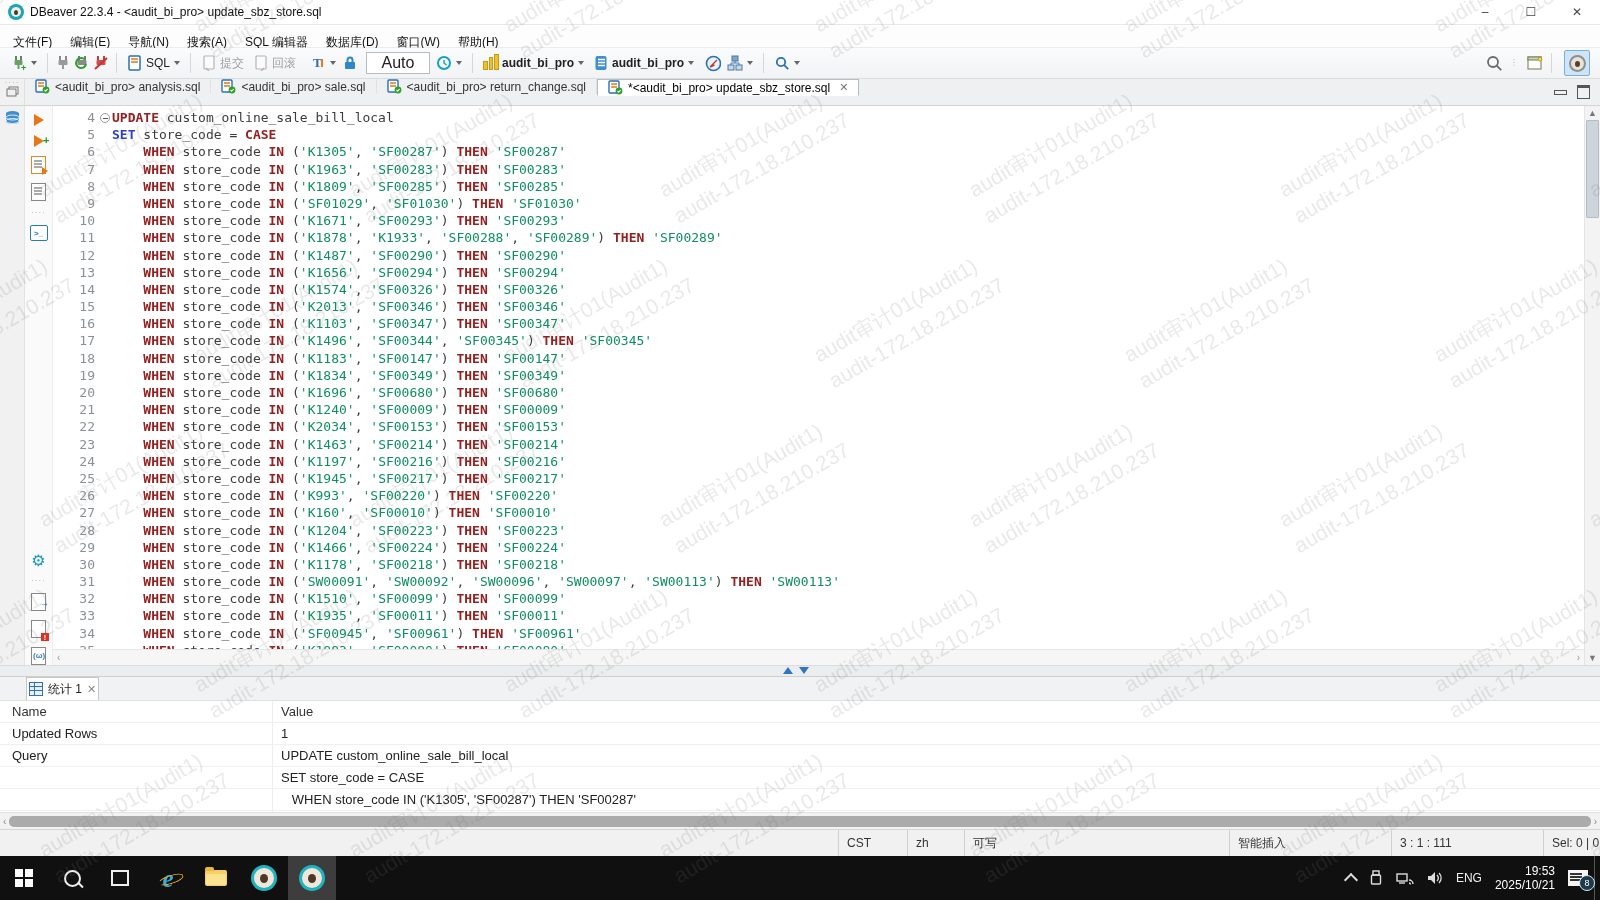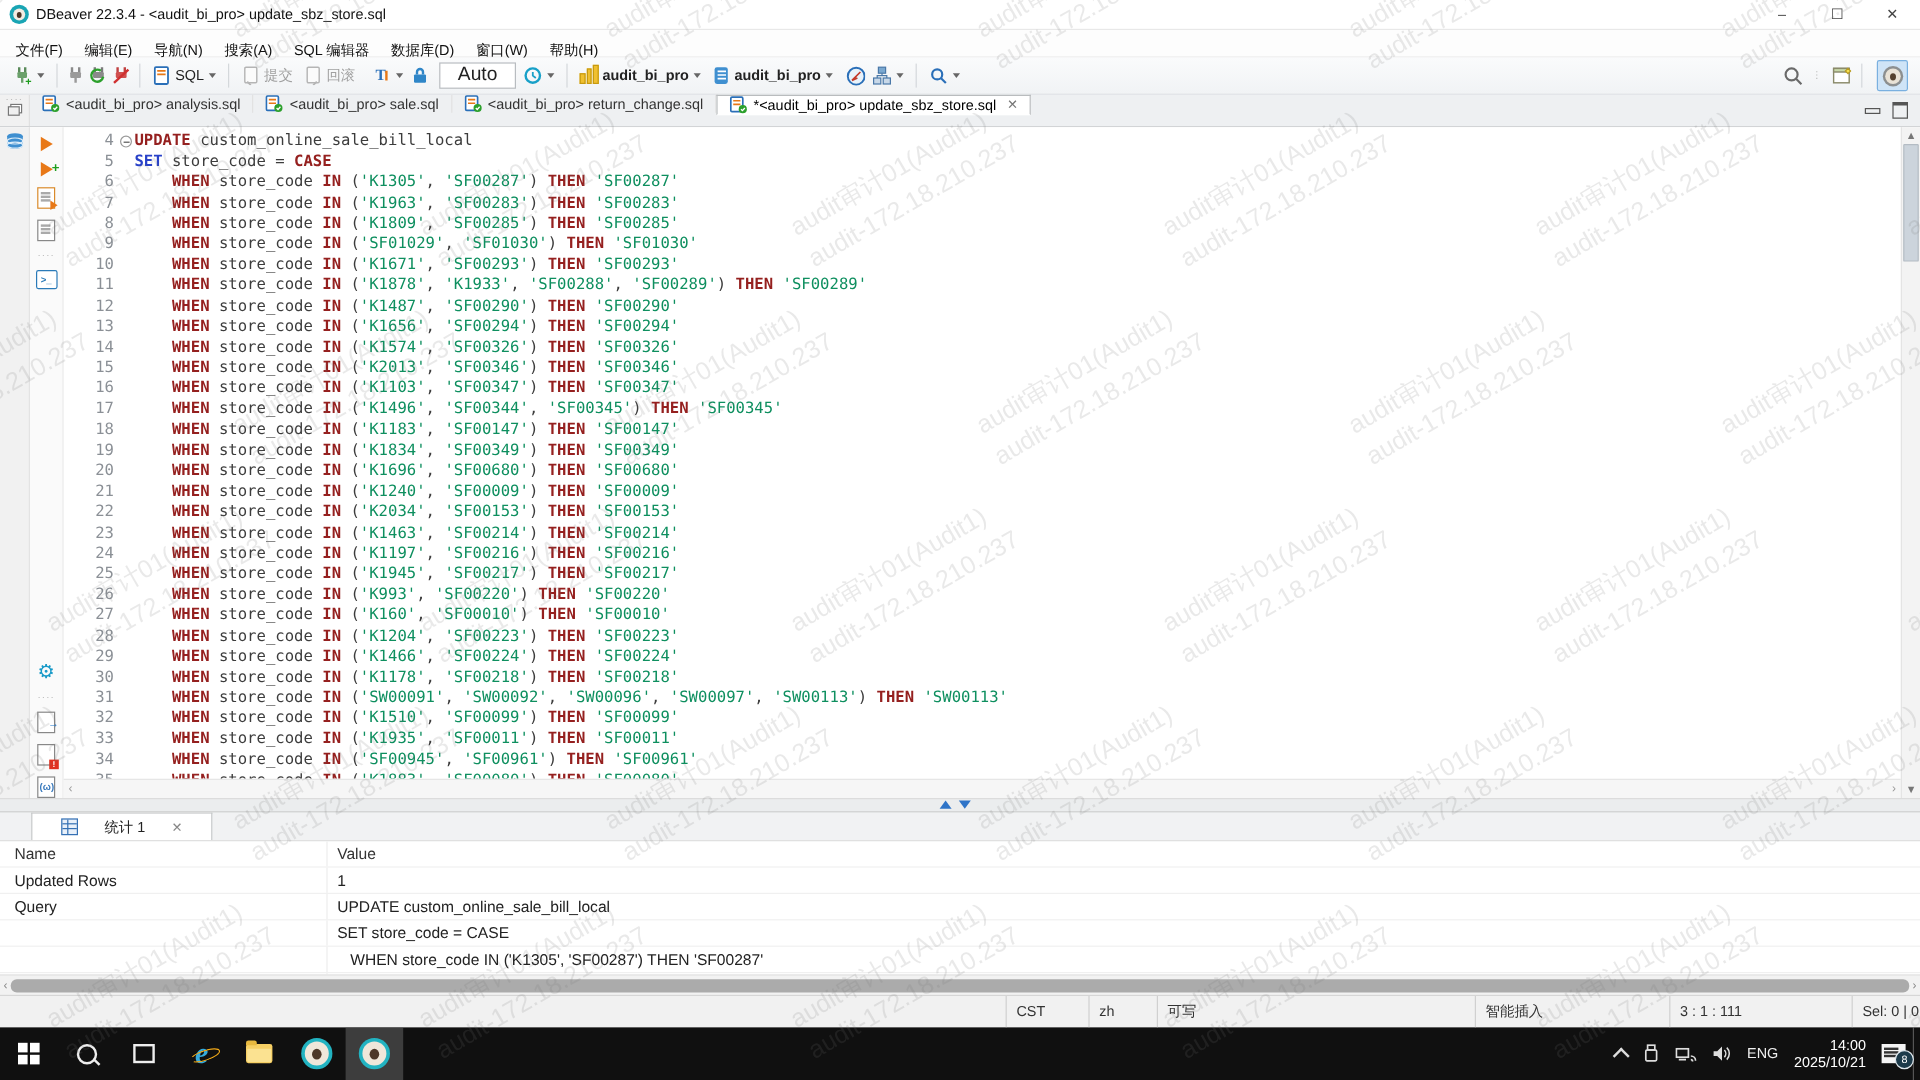--- a/index.html
+++ b/index.html
@@ -78,21 +78,21 @@
   .vscroll .arrow{height:14px;color:#777;font-size:9px;line-height:14px;}
   .vthumb{width:11px;height:96px;background:#ccd4dc;border:1px solid #b4bcc4;border-radius:1px;}
   
   .sash{height:10px;background:#ebedee;border-top:1px solid #dcdcdc;border-bottom:1px solid #cfcfcf;position:relative;}
   .sash .handles{position:absolute;left:783px;top:1px;display:flex;gap:6px;}
   .tri-up{width:0;height:0;border-left:5px solid transparent;border-right:5px solid transparent;border-bottom:7px solid #2e74c8;}
   .tri-down{width:0;height:0;border-left:5px solid transparent;border-right:5px solid transparent;border-top:7px solid #2e74c8;}
   
   .bottom-panel{height:152px;display:flex;flex-direction:column;background:#fff;}
   .panel-tabs{height:23px;background:#f1f2f3;border-bottom:1px solid #e0e0e0;display:flex;align-items:flex-end;padding-left:26px;}
-  .panel-tab{height:22px;background:#fff;border:1px solid #c5c7c9;border-bottom:none;display:flex;align-items:center;gap:22px;padding:0 24px;font-size:12px;color:#222;}
+  .panel-tab{height:22px;background:#fff;border:1px solid #c5c7c9;border-bottom:none;display:flex;align-items:center;gap:5px;padding:0 2px;font-size:12px;color:#222;}
   .grid-icon{width:12px;height:12px;border:1px solid #3470b4;position:relative;background:#e8f0fa;}
   .grid-icon::before{content:"";position:absolute;left:0;top:3px;width:100%;height:1px;background:#3470b4;box-shadow:0 4px 0 #3470b4;}
   .grid-icon::after{content:"";position:absolute;left:4px;top:0;width:1px;height:100%;background:#3470b4;}
   .stats-table{flex:1;overflow:hidden;font-size:13px;color:#222;}
   .srow{display:flex;height:21px;line-height:21px;border-bottom:1px solid #f0f0f0;}
   .srow.header{color:#333;}
   .scell-name{width:260px;flex:none;padding-left:12px;border-right:1px solid #ededed;white-space:pre;}
   .scell-value{flex:1;padding-left:8px;white-space:pre;}
   .panel-hscroll{height:16px;background:#f2f2f2;border-top:1px solid #e2e2e2;display:flex;align-items:center;padding:0 3px;gap:3px;flex:none;}
   .ph-arrow{color:#888;font-size:10px;}
@@ -592,21 +592,21 @@
           </svg>
       </span>
       <span class="tray-icon">
         <svg width="16" height="14">
             <path d="M1 5h3l4-4v12l-4-4H1z" fill="#ddd"></path>
             <path d="M10 4a4.5 4.5 0 0 1 0 6M12 2a7 7 0 0 1 0 10" stroke="#ddd" stroke-width="1.3" fill="none"></path>
           </svg>
       </span>
       <span class="lang">ENG</span>
       <div class="clock">
-        <div>14:00</div>
+        <div>19:53</div>
         <div>2025/10/21</div>
       </div>
       <span class="tray-icon" style="position:relative;">
         <span class="notif"></span>
         <span class="notif-badge">8</span>
       </span>
     </div>
     <div class="show-desktop"></div>
   </div>
 

